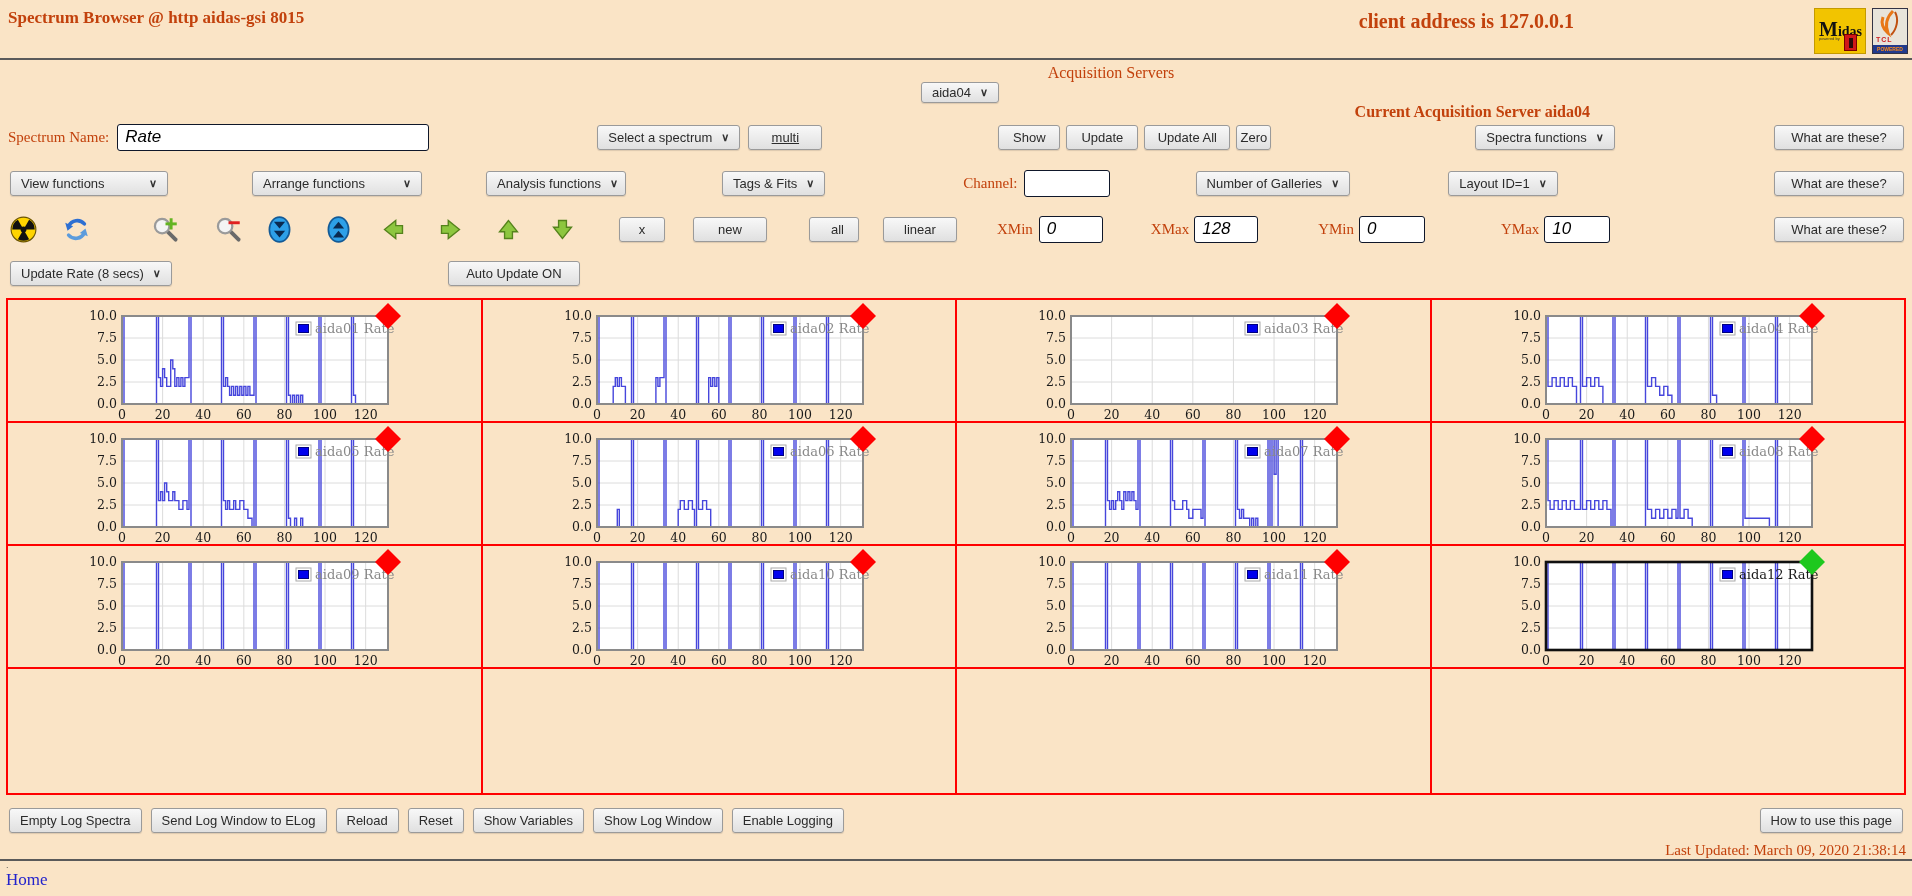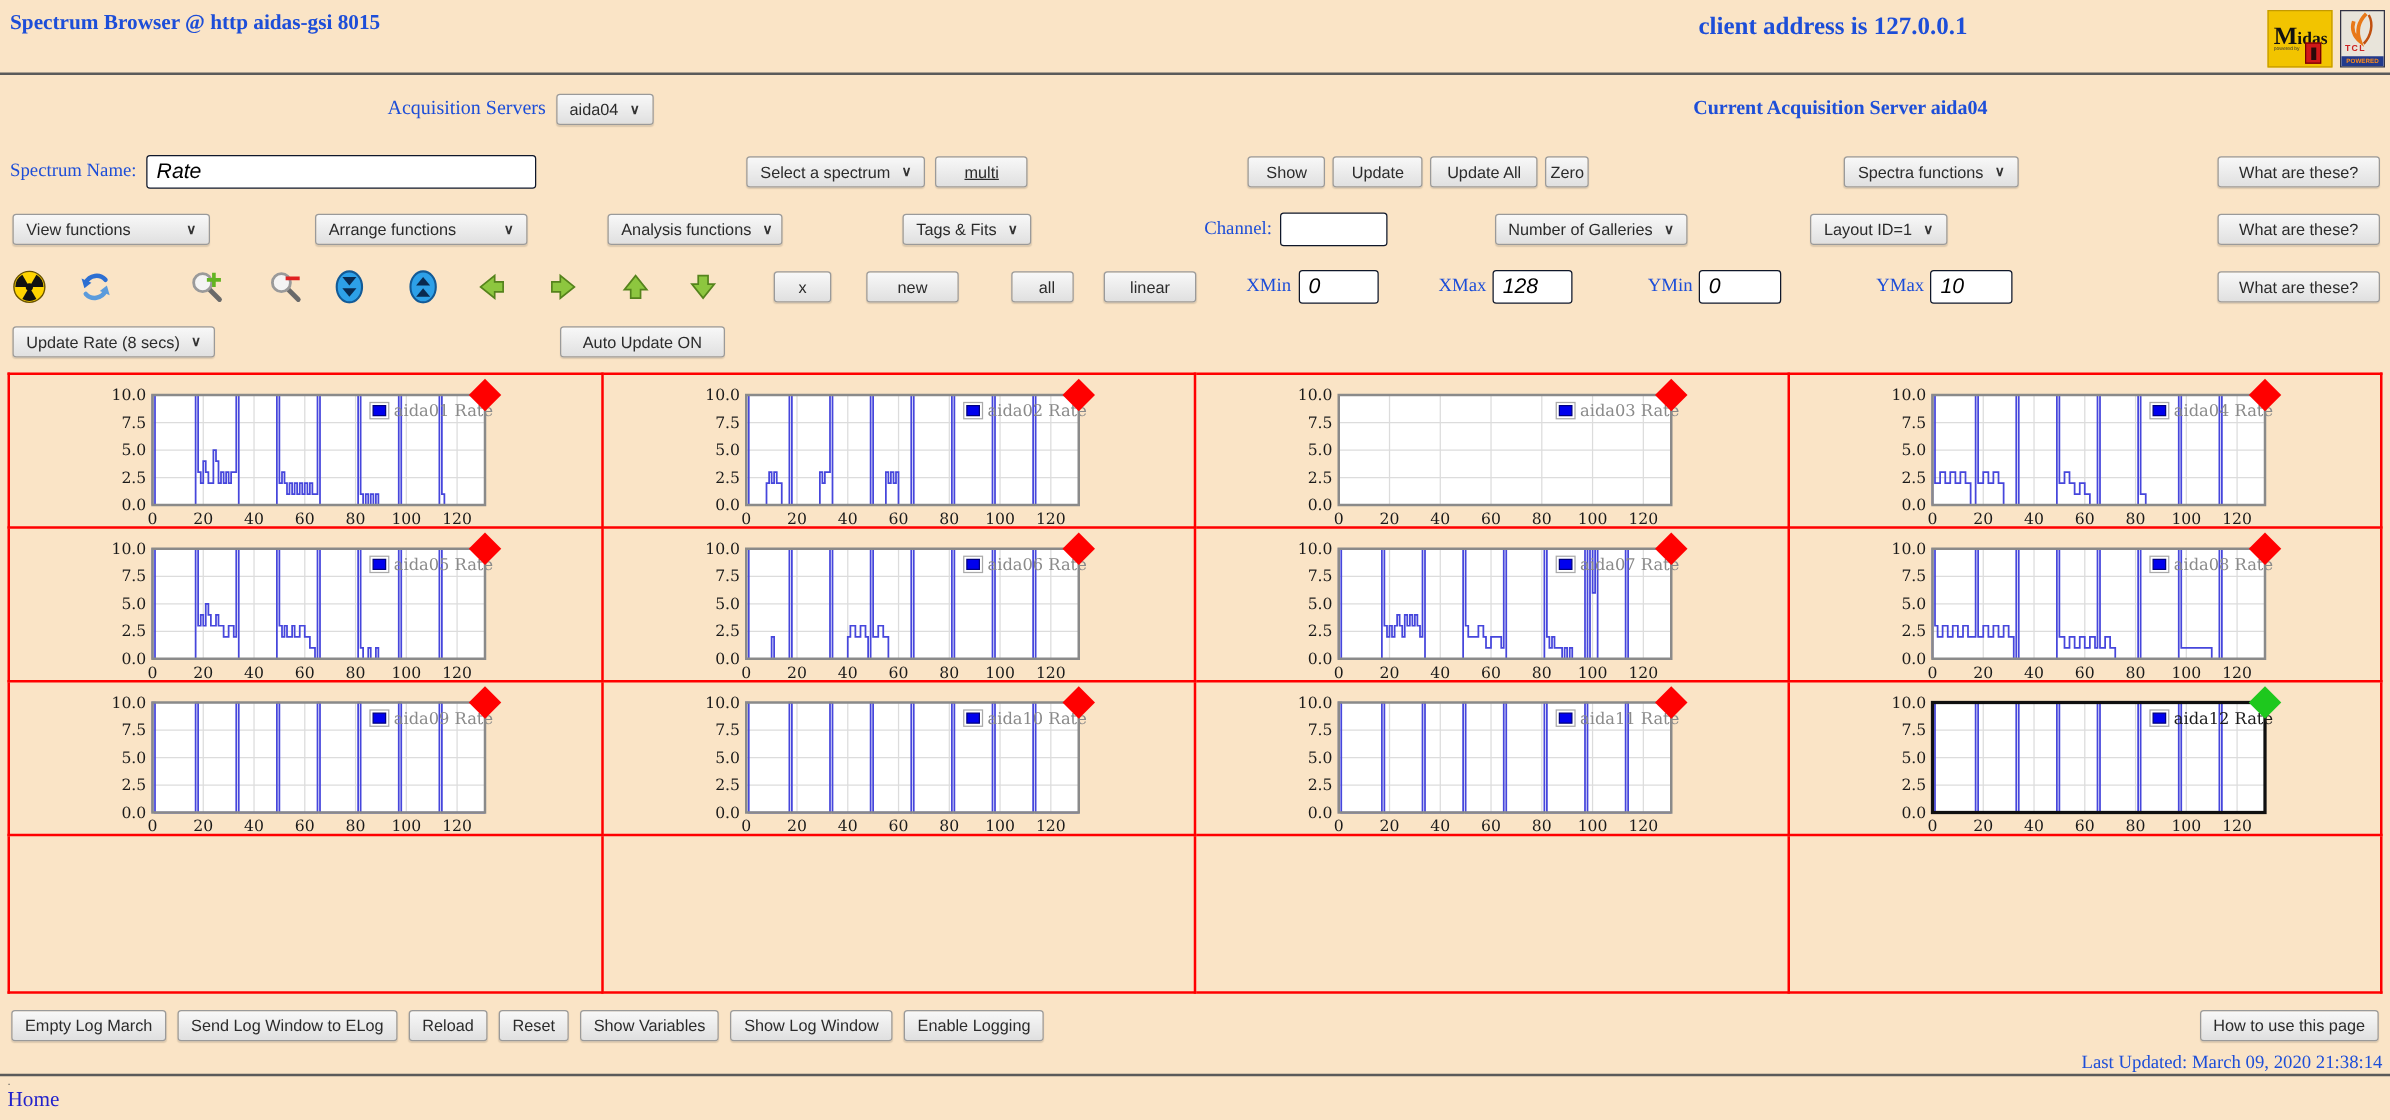--- a/index.html
+++ b/index.html
@@ -4,21 +4,21 @@
 <style>
   * { box-sizing: border-box; }
   html,body { margin:0; padding:0; }
   body {
     width:1912px; height:896px; overflow:hidden; position:relative;
     background:#fae4c6;
     font-family:"Liberation Sans", sans-serif;
     font-size:13px; color:#222;
   }
   .serif { font-family:"Liberation Serif","DejaVu Serif",serif; }
-  .red { color:#1d4ed8; }
+  .red { color:#c2410c; }
   .bold { font-weight:bold; }
   hr.rule { border:none; border-top:2px solid #5a5a5a; margin:0; }
 
   
   .header { display:flex; align-items:flex-start; padding:8px 4px 0 8px; height:58px; }
   .title { font-size:17px; }
   .hdr-right { margin-left:auto; display:flex; align-items:flex-start; }
   .client { font-size:20px; margin-top:2px; margin-right:240px; white-space:nowrap;margin-left:36px; }
   .midas-logo { width:52px; height:46px; background:#f2c400; border:1px solid #c49a00;
     position:relative; margin-right:6px; overflow:hidden; }
@@ -43,21 +43,21 @@
     background:linear-gradient(#f8f8f8,#e0e0e0);
     border:1px solid #9a9a9a; border-radius:3px;
     color:#2b2b2b; font-size:13px; height:25px; padding:2px 10px;
     box-shadow:0 1px 1px rgba(0,0,0,0.12); white-space:nowrap; cursor:default;
   }
   .dd::after { content:"\2228"; margin-left:9px; font-size:11px; font-weight:bold; color:#333; }
   .txt { height:27px; border:1px solid #0f172a; border-radius:3px; background:#fff;
     font-size:17px; padding:2px 7px; font-family:"Liberation Sans",sans-serif;font-style:italic; }
 
   
-  .server-row { display:flex; align-items:center; height:50px; padding-top:4px; }
+  .server-row { display:flex; align-items:center; height:50px; padding-top:4px;flex-direction:column; }
   .server-label { margin-left:310px; font-size:16px; }
   .server-dd { margin-left:8px; }
   .current-server { margin-left:auto; margin-right:322px; font-size:16px; white-space:nowrap; }
 
   .spectrum-row { display:flex; align-items:center; margin-top:10px; height:34px; }
   .sp-label { margin-left:8px; font-size:15px; }
   .sp-input { margin-left:8px; width:312px; }
   .sel-spectrum { margin-left:168px; }
   .btn-multi { margin-left:8px; width:74px;text-decoration:underline; }
   .btn-show { margin-left:176px; width:62px; }
@@ -708,21 +708,21 @@
   <tr class="empty">
     <td></td>
     <td></td>
     <td></td>
     <td></td>
   </tr>
 </tbody>
   </table>
 
 <div class="footer-row">
-  <button class="btn">Empty Log March</button>
+  <button class="btn">Empty Log Spectra</button>
   <button class="btn">Send Log Window to ELog</button>
   <button class="btn">Reload</button>
   <button class="btn">Reset</button>
   <button class="btn">Show Variables</button>
   <button class="btn">Show Log Window</button>
   <button class="btn">Enable Logging</button>
   <button class="btn btn-howto">How to use this page</button>
 </div>
 
 <div class="last-updated serif red">Last Updated: March 09, 2020 21:38:14</div>

